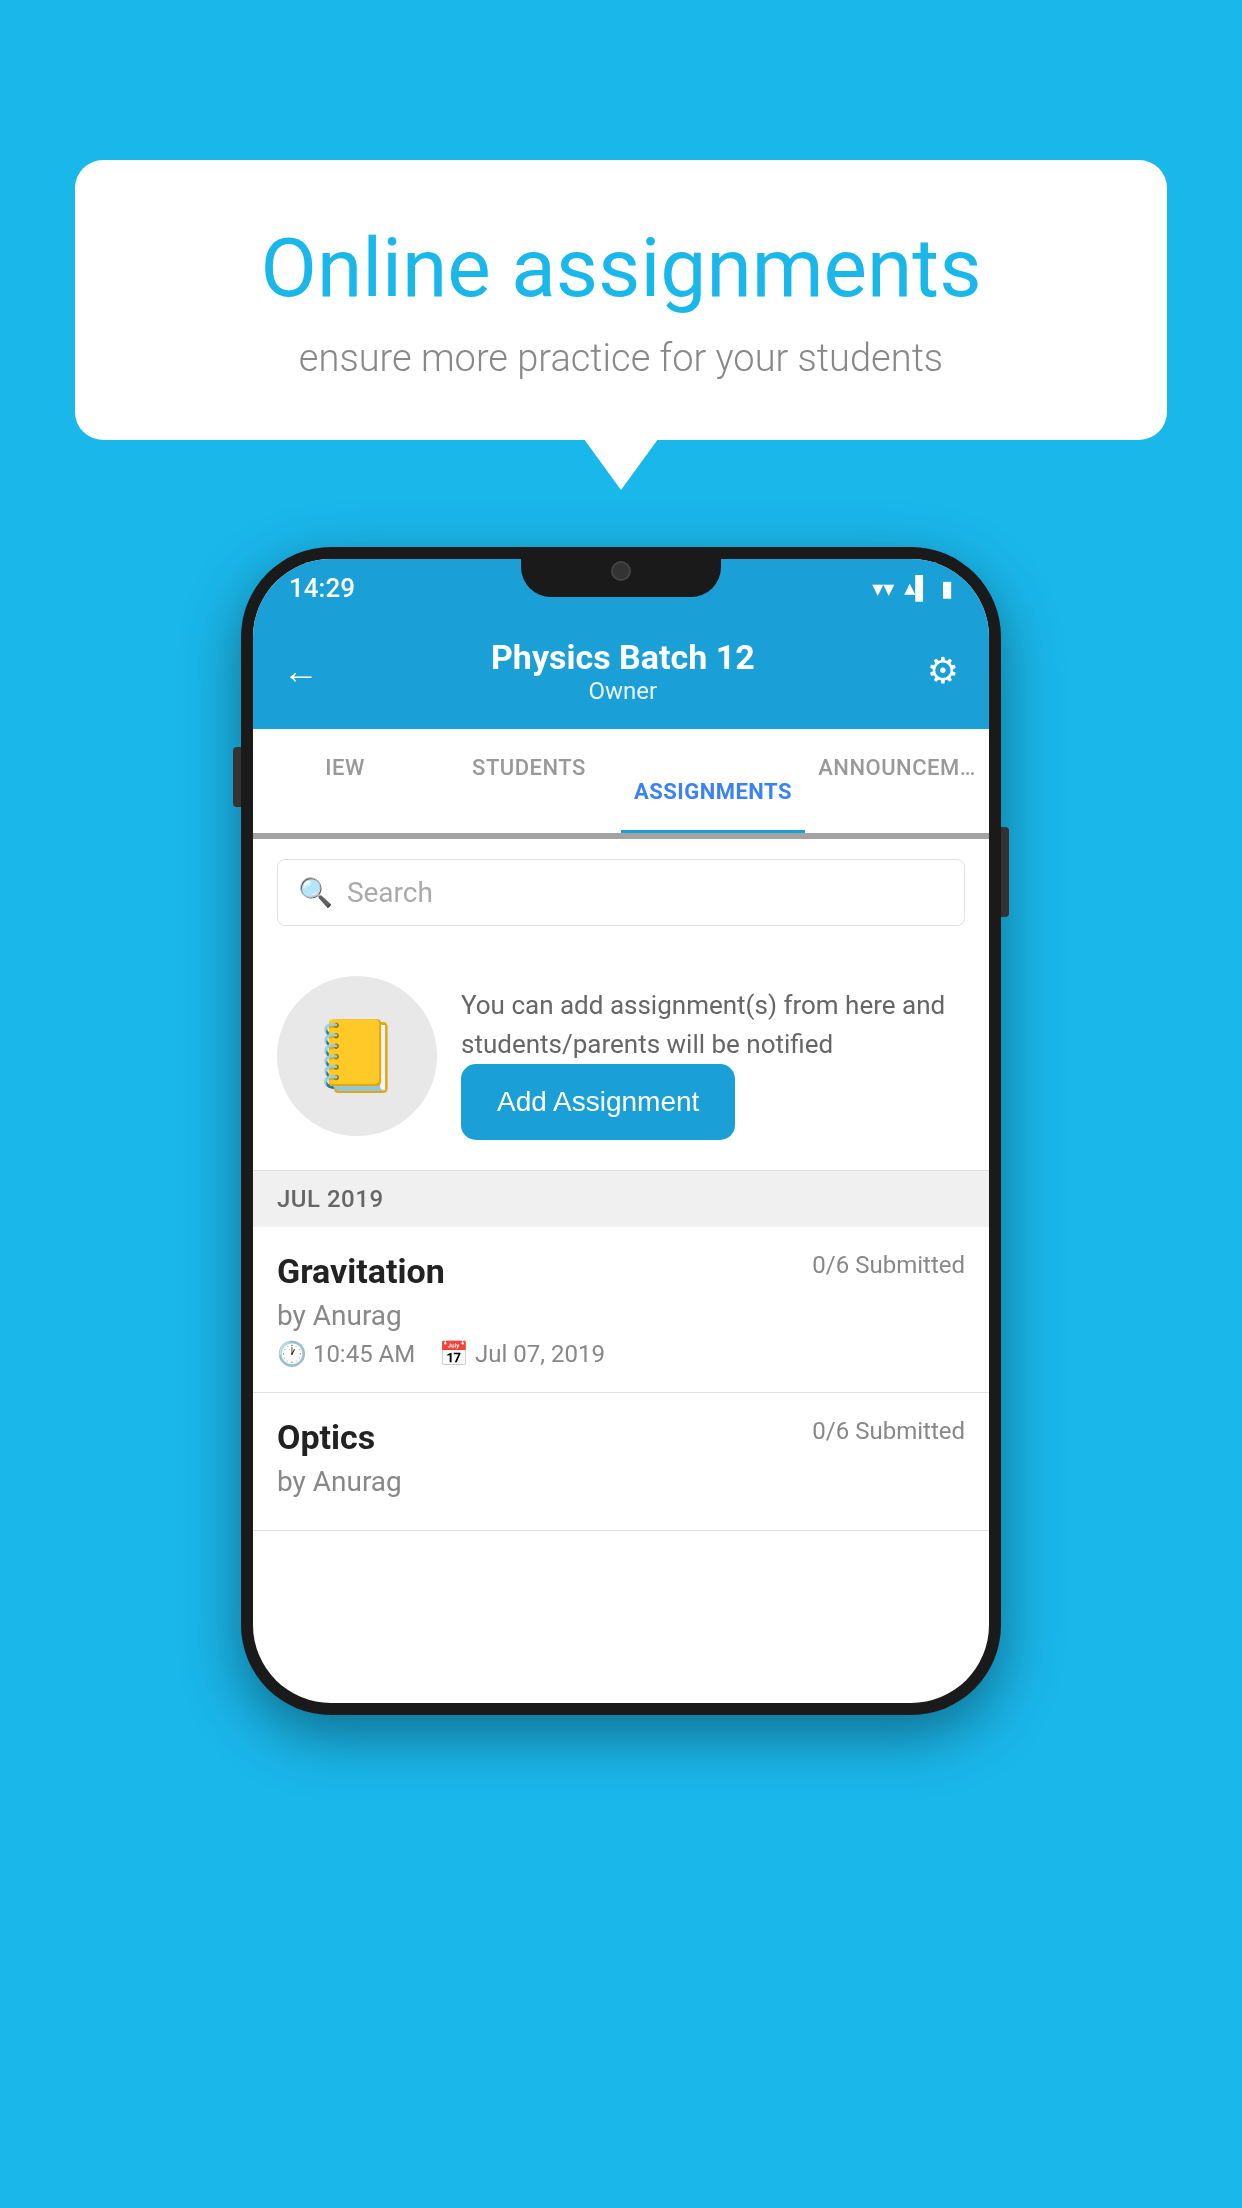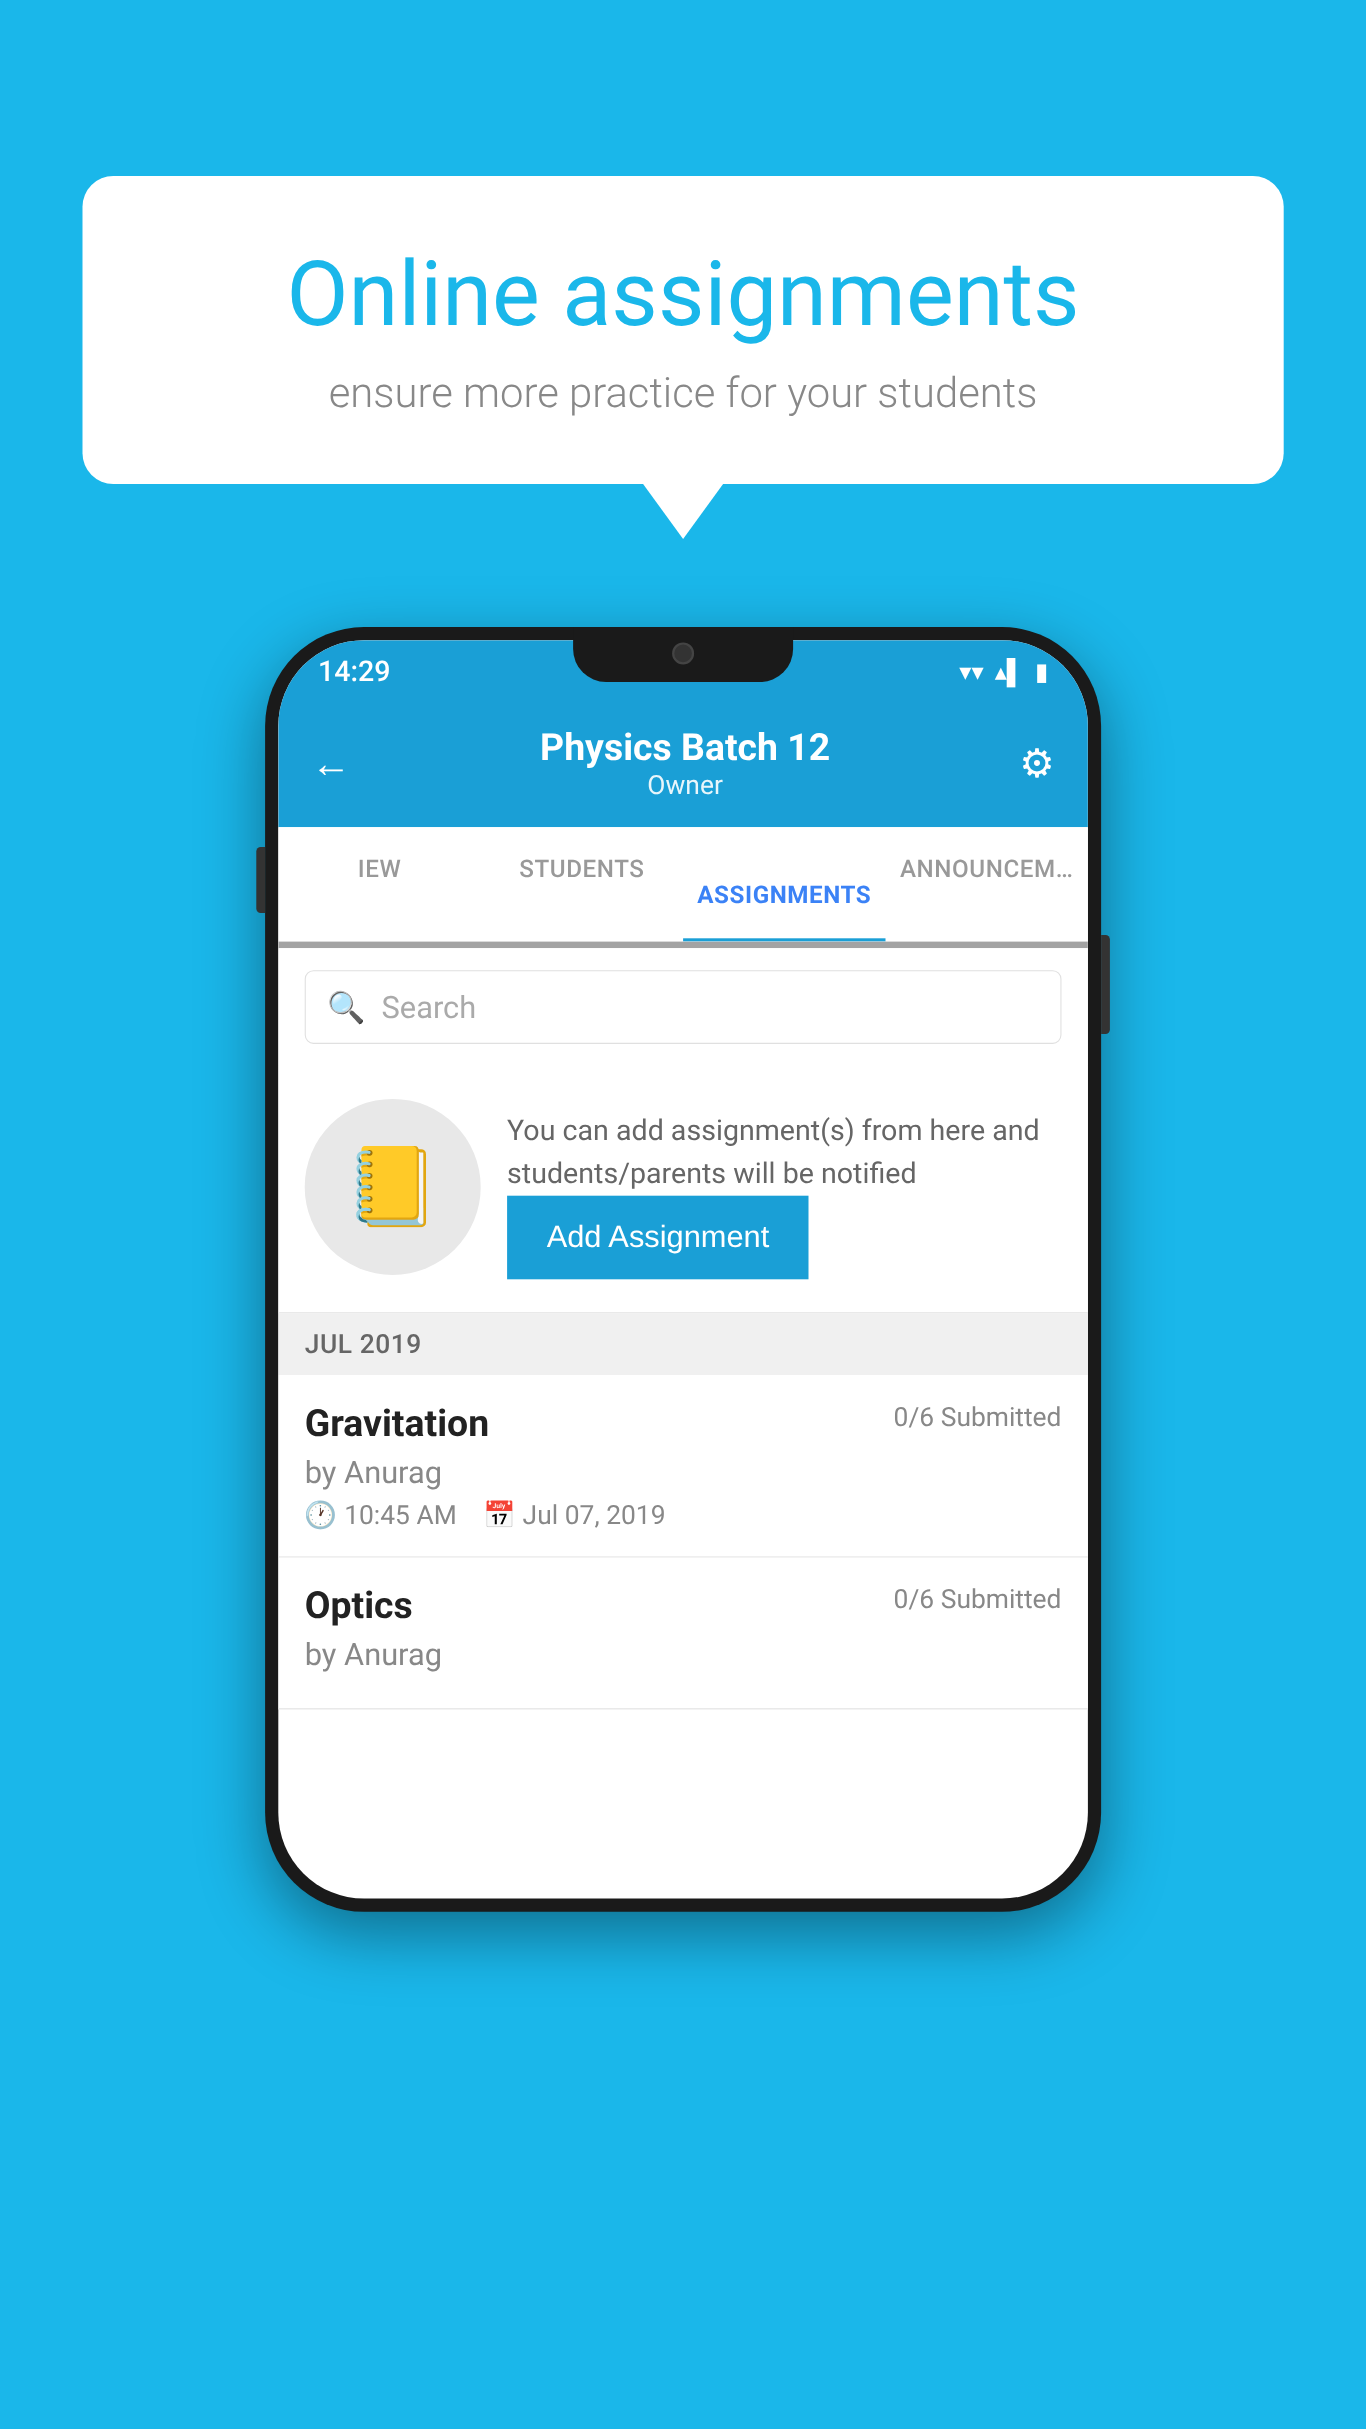--- a/index.html
+++ b/index.html
@@ -51,21 +51,21 @@
 
     .speech-bubble p {
       font-size: 38px;
       color: #888;
       font-weight: 300;
     }
 
     
     .phone-container {
       position: absolute;
-      top: 570px;
+      top: 547px;
       left: 50%;
       transform: translateX(-50%);
       width: 760px;
       height: 1168px;
     }
 
     .phone-outer {
       width: 100%;
       height: 100%;
       background: #1a1a1a;
@@ -258,21 +258,21 @@
     .promo-text {
       font-size: 26px;
       color: #666;
       line-height: 1.5;
     }
 
     .add-assignment-btn {
       background: #1a9fd6;
       color: white;
       border: none;
-      border-radius: 0;
+      border-radius: 15px;
       padding: 22px 36px;
       font-size: 28px;
       font-weight: 500;
       cursor: pointer;
     }
 
     
     .section-header {
       background: #f0f0f0;
       padding: 14px 24px;

